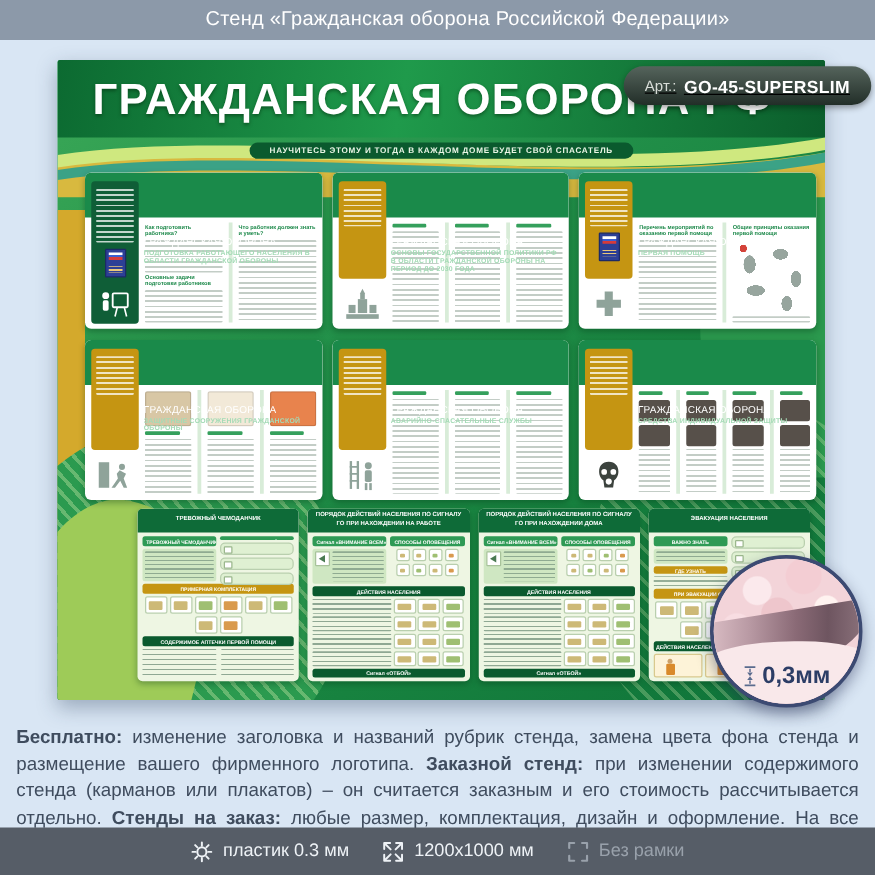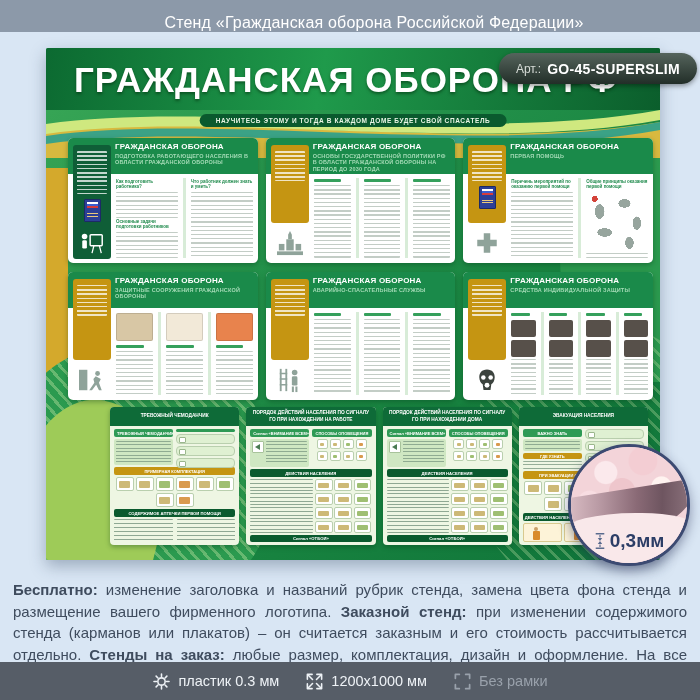--- a/index.html
+++ b/index.html
@@ -1,21 +1,21 @@
 <!DOCTYPE html>
 <html><head>
 <meta charset="utf-8">
 <style>
   html,body{margin:0;padding:0;overflow:hidden;-webkit-text-size-adjust:none;}
   body{width:700px;height:700px;position:relative;background:#d9e6f4;
        font-family:"Liberation Sans",sans-serif;}
 
   
   .topbar{position:absolute;top:0;left:0;right:0;height:32px;background:#8c99a9;
-          display:flex;align-items:flex-end;justify-content:center;padding-left:48px;}
+          display:flex;align-items:center;justify-content:center;padding-left:48px;}
   .topbar span{color:#fff;font-size:16px;font-weight:500;letter-spacing:.2px;}
 
   
   .stand-wrap{position:absolute;left:46px;top:48px;width:614px;height:512px;}
   .stand{position:absolute;inset:0;overflow:hidden;border-radius:2px;
          background:linear-gradient(140deg,#3aa857 0%,#23914a 38%,#17823f 68%,#0f7339 100%);
          box-shadow:0 6px 16px rgba(40,60,90,.35);}
   .deco-topband{position:absolute;top:0;left:0;right:0;height:62px;
          background:linear-gradient(100deg,#0c6a31 0%,#1f9a4b 45%,#0b5e2c 100%);}
   .waves{position:absolute;top:50px;left:0;width:100%;height:60px;}
@@ -31,32 +31,32 @@
 
   .stand-title{position:absolute;top:12px;left:0;right:14px;text-align:center;color:#fff;
          font-size:35px;font-weight:bold;letter-spacing:1px;text-shadow:0 2px 3px rgba(0,40,10,.5);}
   .stand-tagline{position:absolute;top:66px;left:50%;transform:translateX(-50%);background:#0a5a2e;
          color:#eaf6e6;font-size:6.5px;font-weight:bold;letter-spacing:.6px;padding:3px 16px;
          border-radius:8px;white-space:nowrap;z-index:3;}
 
   
   .badge{position:absolute;top:5px;right:-37px;height:31px;padding:0 17px;border-radius:17px;
          background:linear-gradient(to bottom,#55645c,#222e28);display:flex;align-items:center;gap:6px;
-         box-shadow:0 2px 5px rgba(0,0,0,.4);z-index:9;}
+         box-shadow:0 2px 5px rgba(0,0,0,.4);z-index:9;text-decoration:underline;}
   .badge .lbl{color:#d8ddd8;font-size:12px;}
   .badge .code{color:#fff;font-size:14px;font-weight:bold;letter-spacing:.3px;}
 
   
   .prow{position:absolute;left:22px;width:585px;display:flex;gap:8px;z-index:2;}
   #row1{top:90px;height:125px;} #row2{top:224px;height:128px;}
   .panel{flex:1;position:relative;background:#fff;border-radius:5px;overflow:hidden;
          box-shadow:0 2px 5px rgba(0,50,20,.35);}
   .p-head{position:absolute;top:0;left:0;right:0;height:36px;background:#1a8a4a;
           padding:4px 6px 0 47px;box-sizing:border-box;z-index:1;}
-  .p-title{color:#fff;font-weight:bold;font-size:8px;letter-spacing:.2px;}
+  .p-title{color:#fff;font-weight:normal;font-size:8px;letter-spacing:.2px;margin-top:47px;}
   .p-sub{color:#a4dbb6;font-size:5.5px;font-weight:bold;line-height:1.25;margin-top:1.5px;letter-spacing:.2px;}
   .p-side{position:absolute;left:5px;top:7px;width:38px;bottom:40px;border-radius:3px;z-index:2;}
   .side-gold{background:#c59512;} .side-green{background:#0f5e37;} .side-full{bottom:4px;}
   .side-lines{margin:6px 4px 0;height:38%;border-radius:1px;
           background:repeating-linear-gradient(to bottom,rgba(255,255,255,.75) 0 1.5px,rgba(0,0,0,0) 1.5px 4.2px);}
   .book{width:15px;height:21px;margin:5px auto 0;background:#2c3f96;border:1px solid #1c2a66;
           border-radius:1px;position:relative;}
   .book::before{content:"";position:absolute;top:2px;left:2px;right:2px;height:6px;
           background:linear-gradient(to bottom,#fff 0 33%,#3b5fd0 33% 66%,#d53b3b 66% 100%);}
   .book::after{content:"";position:absolute;left:2px;right:2px;bottom:3px;height:5px;

